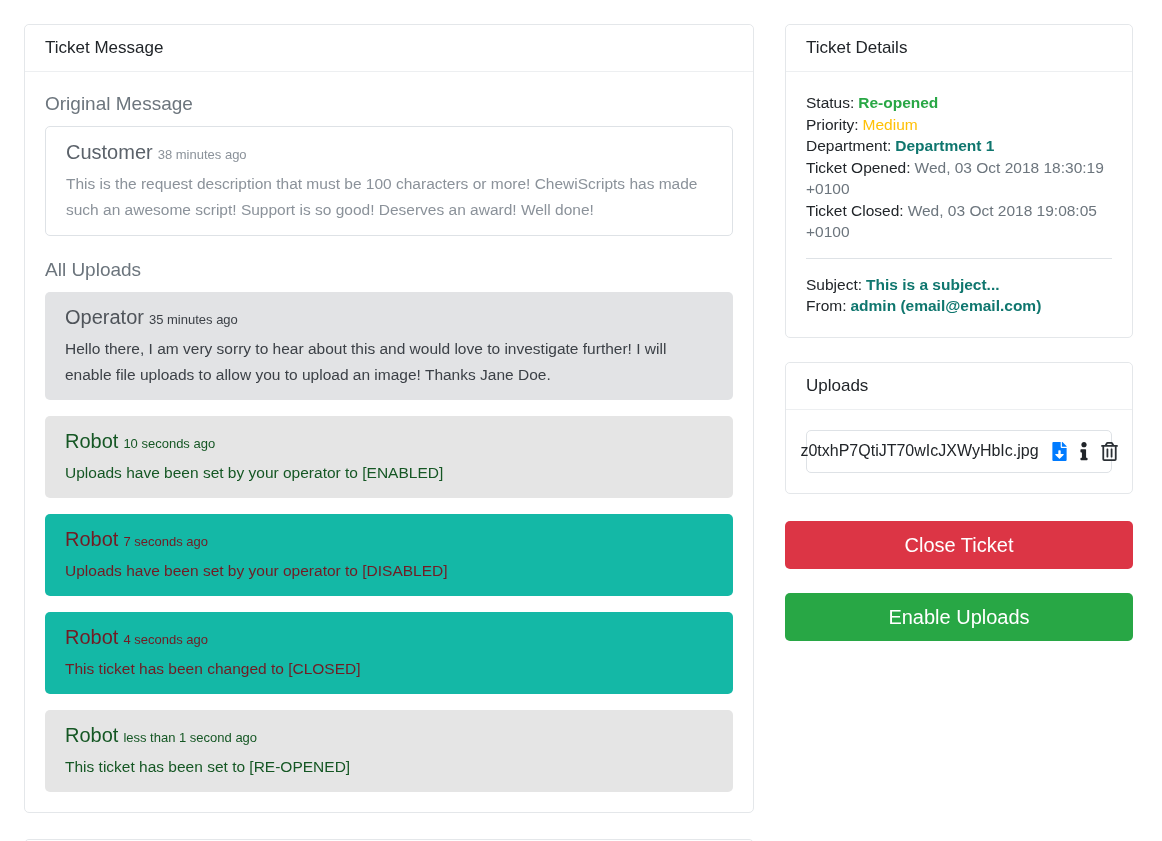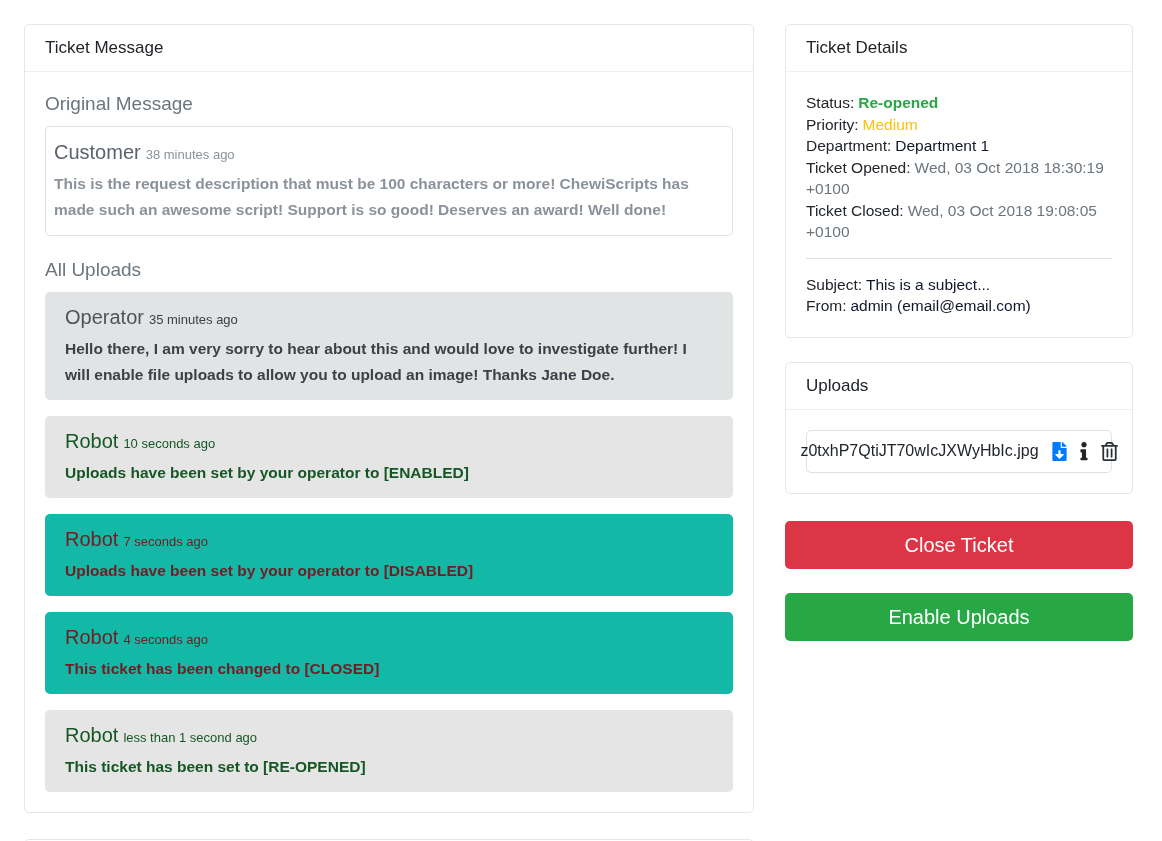--- a/index.html
+++ b/index.html
@@ -20,32 +20,32 @@
     font-size: 17px; color: #212529; line-height: 26px;
     border-radius: 5px 5px 0 0; background: #fff;
   }
   .card-body { padding: 20px; }
 
   .section-heading { font-size: 19px; font-weight: 400; color: #6c757d; margin: 0 0 10px 0; line-height: 24px; }
   .mt-block { margin-top: 22px; }
 
   .msg-box {
     border: 1px solid #dee2e6; border-radius: 5px;
-    padding: 8px 20px 12px 8px; background: #fff;
+    padding: 8px 20px 12px 20px; background: #fff;
   }
   .bubble { border-radius: 5px; padding: 8px 20px 12px 20px; margin-bottom: 16px; }
   .bubble:last-child { margin-bottom: 0; }
   .bubble.secondary { background: #e2e3e5; }
   .bubble.success   { background: #e5e5e5; }
   .bubble.danger    { background: #14b8a6; }
 
   .msg-head { line-height: 22px; padding: 6px 0 5px 0; }
   .msg-name { font-size: 20px; }
   .msg-time { font-size: 13px; margin-left: 5px; }
-  .msg-text { line-height: 26px; margin: 0; font-weight: bold; }
+  .msg-text { line-height: 26px; margin: 0; }
 
   .msg-box .msg-name { color: #5b626a; }
   .msg-box .msg-time { color: #8b929a; }
   .msg-box .msg-text { color: #8b929a; }
 
   .bubble.secondary .msg-name { color: #4f545a; margin-top: 12px; }
   .bubble.secondary .msg-time,
   .bubble.secondary .msg-text { color: #3c4147; }
   .bubble.success .msg-name,
   .bubble.success .msg-time,
@@ -53,21 +53,21 @@
   .bubble.danger .msg-name,
   .bubble.danger .msg-time,
   .bubble.danger .msg-text { color: #721c24; }
 
   .reply-card { margin-top: 26px; }
 
   .details-line { line-height: 21.5px; }
   .details-line .lbl { margin-right: 4px; }
   .v-success { color: #28a745; font-weight: 700; }
   .v-warning { color: #ffc107; font-weight: 400; }
-  .v-gray-b  { color: #0f172a; font-weight: 400; }
+  .v-gray-b  { color: #0f766e; font-weight: 700; }
   .v-gray    { color: #6c757d; }
   hr.details-sep { border: 0; border-top: 1px solid #dee2e6; margin: 15px 0; }
 
   .stack-gap { margin-top: 24px; }
 
   .upload-item {
     border: 1px solid #dee2e6; border-radius: 5px;
     padding: 11px 14px; display: flex; align-items: center; justify-content: center; gap: 13px;
     font-size: 16px; color: #212529;
   }

